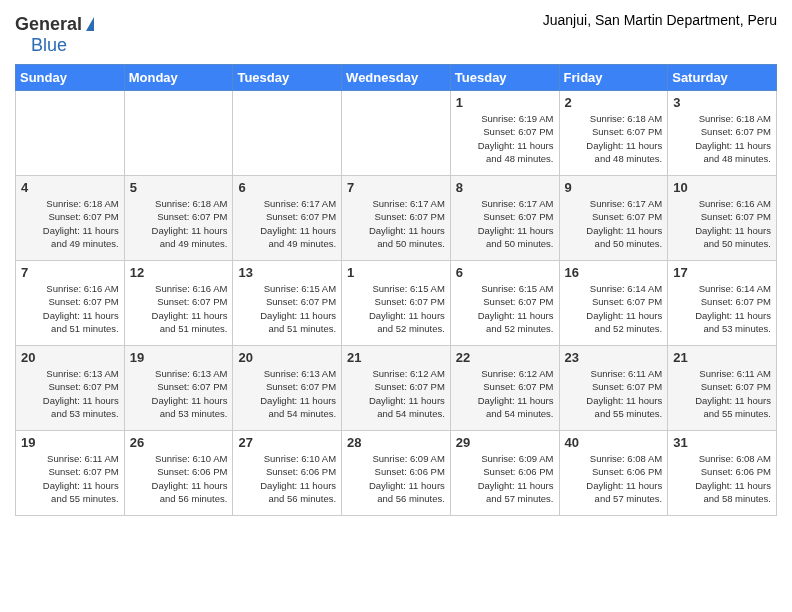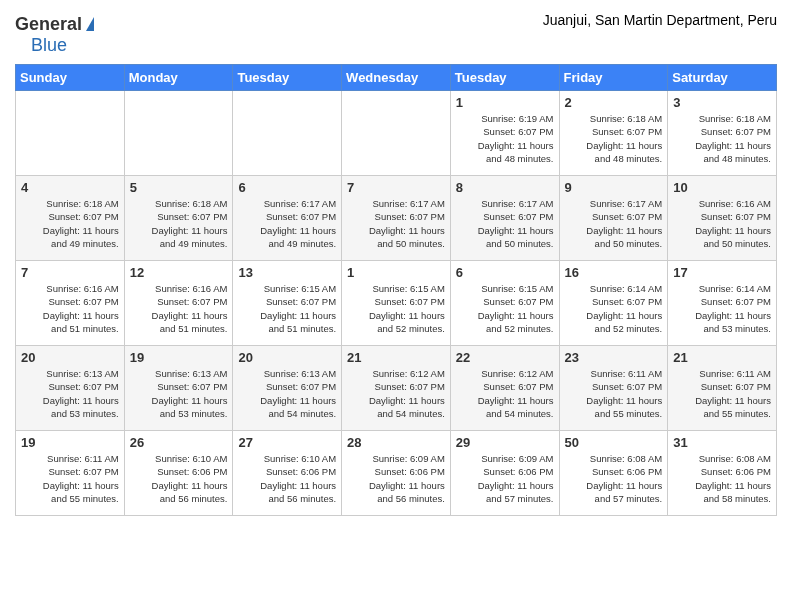--- a/index.html
+++ b/index.html
@@ -345,21 +345,21 @@
 and 56 minutes.</div>
         </td>
         <td>
           <span class="day-num">29</span>
           <div class="day-info" style="white-space: pre-line;">Sunrise: 6:09 AM
 Sunset: 6:06 PM
 Daylight: 11 hours
 and 57 minutes.</div>
         </td>
         <td>
-          <span class="day-num">50</span>
+          <span class="day-num">40</span>
           <div class="day-info" style="white-space: pre-line;">Sunrise: 6:08 AM
 Sunset: 6:06 PM
 Daylight: 11 hours
 and 57 minutes.</div>
         </td>
         <td>
           <span class="day-num">31</span>
           <div class="day-info" style="white-space: pre-line;">Sunrise: 6:08 AM
 Sunset: 6:06 PM
 Daylight: 11 hours

